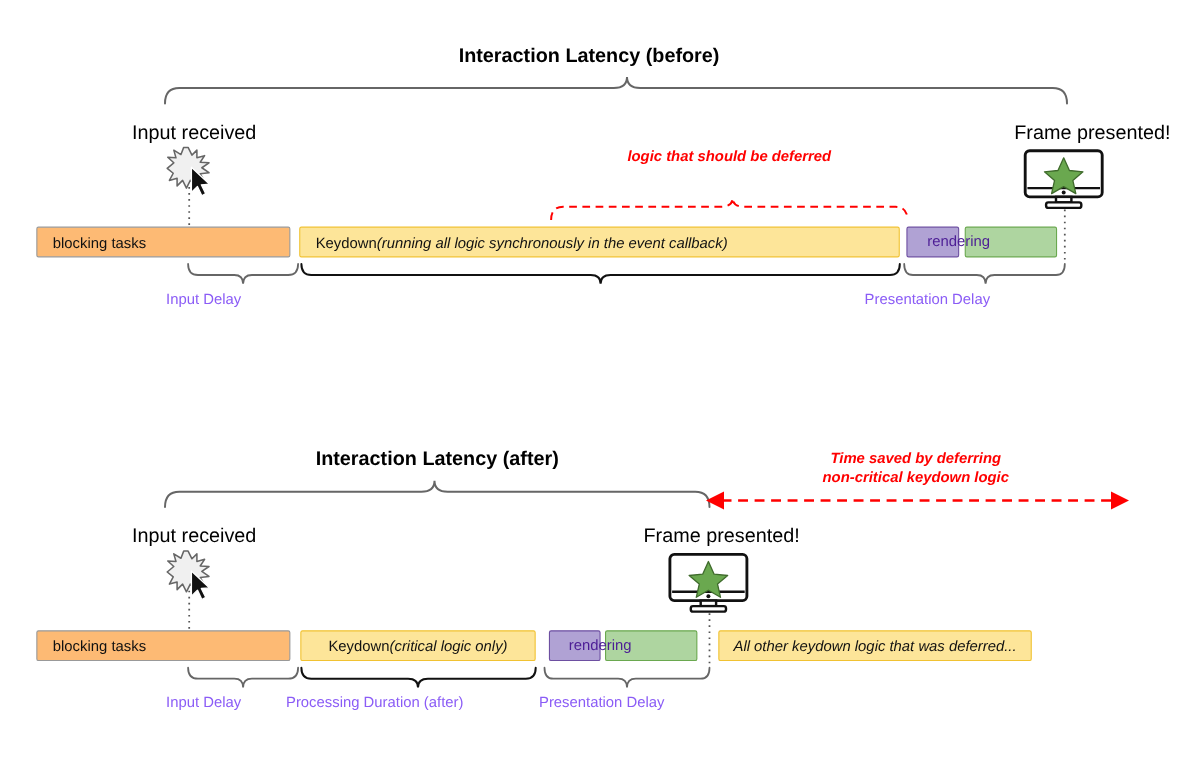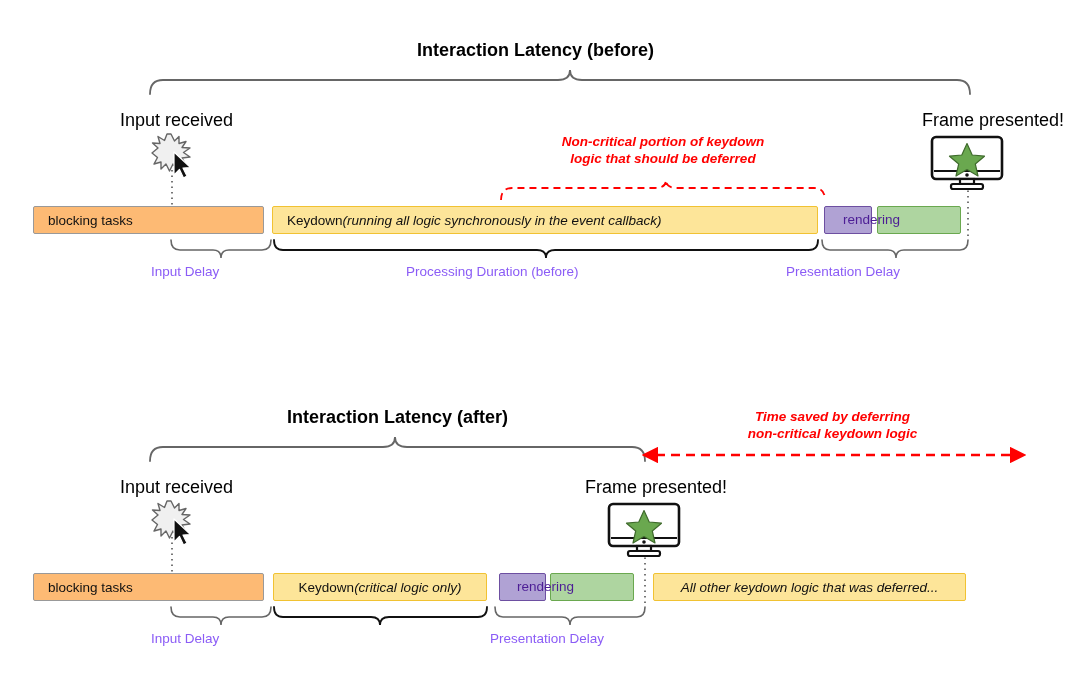--- a/index.html
+++ b/index.html
@@ -216,41 +216,39 @@
     </g>
   </svg>
 
   <div class="abs diagram-title" style="left:0; top:40px; width:1071px;">Interaction Latency (before)</div>
 
   <div class="abs caption" style="left:120px; top:110px;">Input received</div>
 
   <div class="abs caption" style="left:922px; top:110px;">Frame presented!</div>
 
   <div class="abs red-note" style="left:478px; top:133px; width:370px;">
-    <div>Non-critical portion of keydown</div>
     <div>logic that should be deferred</div>
   </div>
 
   <div class="abs bar bar-blocking" style="left:33px; top:206px; width:231px;">
     <span>blocking tasks</span>
   </div>
 
   <div class="abs bar bar-keydown" style="left:272px; top:206px; width:546px;">
     <span>Keydown </span>
       <span class="it">(running all logic synchronously in the event callback)</span>
   </div>
 
   <div class="abs bar bar-purple" style="left:824px; top:206px; width:48px;"></div>
 
   <div class="abs bar bar-green" style="left:877px; top:206px; width:84px;"></div>
 
   <div class="abs bar-text-overlay" style="left:843px; top:206px;">rendering</div>
 
   <div class="abs phase-label" style="left:151px; top:264px; width:140px;">Input Delay</div>
-  <div class="abs phase-label" style="left:406px; top:264px; width:280px;">Processing Duration (before)</div>
   <div class="abs phase-label" style="left:786px; top:264px; width:220px;">Presentation Delay</div>
 
   <div class="abs diagram-title" style="left:150px; top:407px; width:495px;">Interaction Latency (after)</div>
 
   <div class="abs red-note" style="left:650px; top:408px; width:365px;">
     <div>Time saved by deferring</div>
     <div>non-critical keydown logic</div>
   </div>
 
   <div class="abs caption" style="left:120px; top:477px;">Input received</div>
@@ -265,20 +263,21 @@
     <span>Keydown </span>
       <span class="it">(critical logic only)</span>
   </div>
 
   <div class="abs bar bar-purple" style="left:499px; top:573px; width:47px;"></div>
 
   <div class="abs bar bar-green" style="left:550px; top:573px; width:84px;"></div>
 
   <div class="abs bar-text-overlay" style="left:517px; top:573px;">rendering</div>
 
-  <div class="abs bar bar-deferred" style="left:653px; top:573px; width:313px;">
+  <div class="abs bar bar-deferred" style="left:653px; top:573px; width:285px;">
     <span>All other keydown logic that was deferred...</span>
   </div>
 
   <div class="abs phase-label" style="left:151px; top:631px; width:140px;">Input Delay</div>
+  <div class="abs phase-label" style="left:260px; top:631px; width:240px;">Processing Duration (after)</div>
   <div class="abs phase-label" style="left:490px; top:631px; width:160px;">Presentation Delay</div>
 
 </div>
 
 </body></html>

